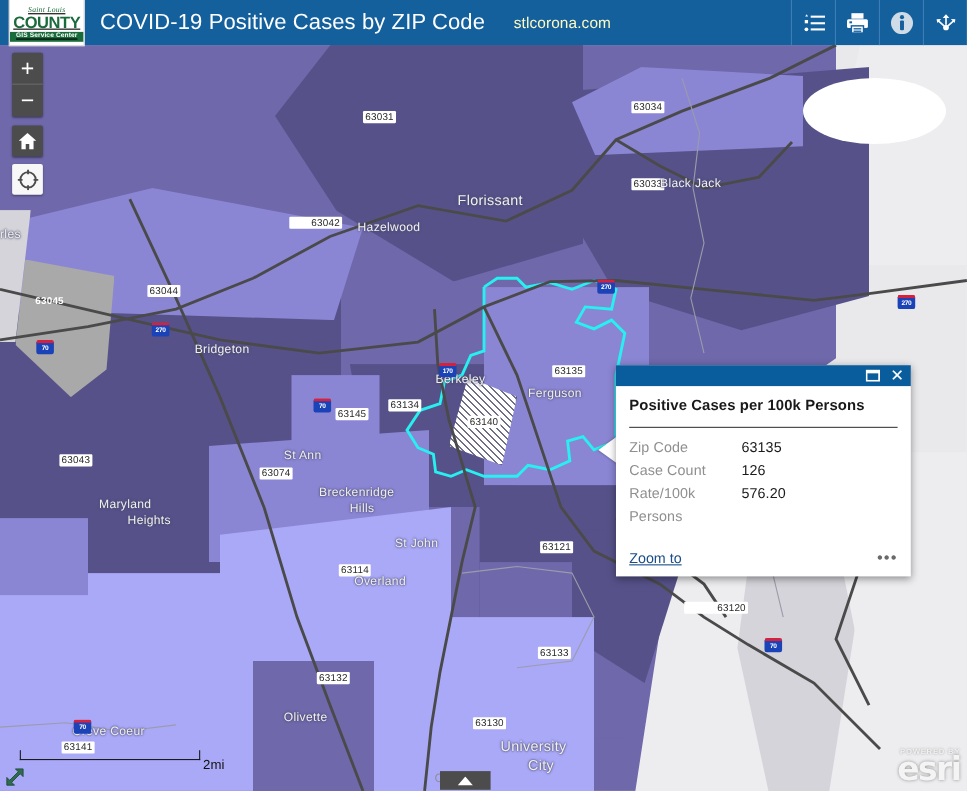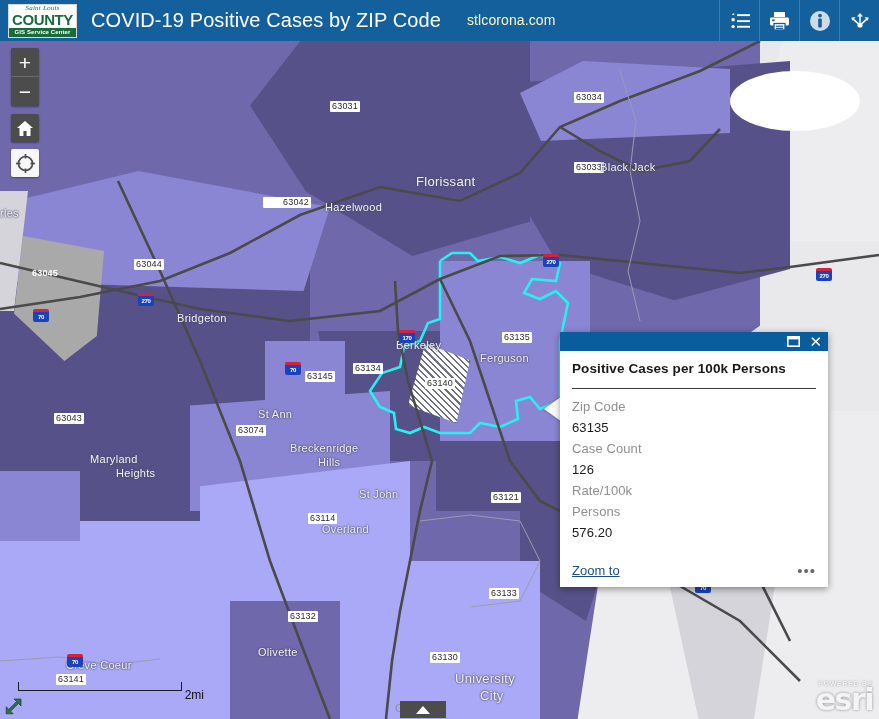--- a/index.html
+++ b/index.html
@@ -10,24 +10,24 @@
     background:#fff;
   }
   #app { position:relative; width:879px; height:719px; overflow:hidden; }
 
   
   .header {
     position:absolute; left:0; top:0; width:879px; height:41px;
     background:#14609d; display:flex; align-items:center; z-index:60;
   }
   .logo {
-    width:69px; height:34px; margin-left:8px; background:#fff;
+    width:69px; height:43px; margin-left:8px; background:#fff;
     border:1px solid #d8d8d8; display:flex; flex-direction:column;
     align-items:center; justify-content:flex-start; overflow:hidden;
-    flex:none; padding-top:0;
+    flex:none; padding-top:6px;text-decoration:underline;
   }
   .logo-script {
     font-family:"Liberation Serif", serif; font-size:7px; color:#1a6b3c;
     line-height:7px; letter-spacing:.2px; font-style:italic;
   }
   .logo-county {
     font-family:"Liberation Sans", sans-serif; font-weight:bold; font-size:15px;
     color:#1a6b3c; line-height:15px; letter-spacing:-.4px;
   }
   .logo-band {
@@ -143,21 +143,21 @@
   }
   .popup-head {
     height:19px; background:#0a5d9c; display:flex; align-items:center;
     justify-content:flex-end; padding-right:6px; gap:9px;
   }
   .popup-body { padding:10px 12px 4px 12px; }
   .popup-title {
     font-size:13.5px; font-weight:bold; color:#191919; padding-bottom:12px;
     border-bottom:1px solid #3c3c3c; margin-bottom:7px; letter-spacing:.1px;
   }
-  .field-row { display:flex; font-size:13px; line-height:21px;flex-direction:column; }
+  .field-row { display:flex; font-size:13px; line-height:21px; }
   .field-name { color:#8f8f8f; width:102px; flex:none; letter-spacing:.1px; }
   .field-val { color:#1b1b1b; letter-spacing:.1px; }
   .popup-foot {
     display:flex; align-items:center; justify-content:space-between;
     padding:16px 12px 9px 12px;
     gap:32px;
   }
   .zoom-to {
     font-size:13px; color:#1b4e87; text-decoration:underline; cursor:pointer;
   }

